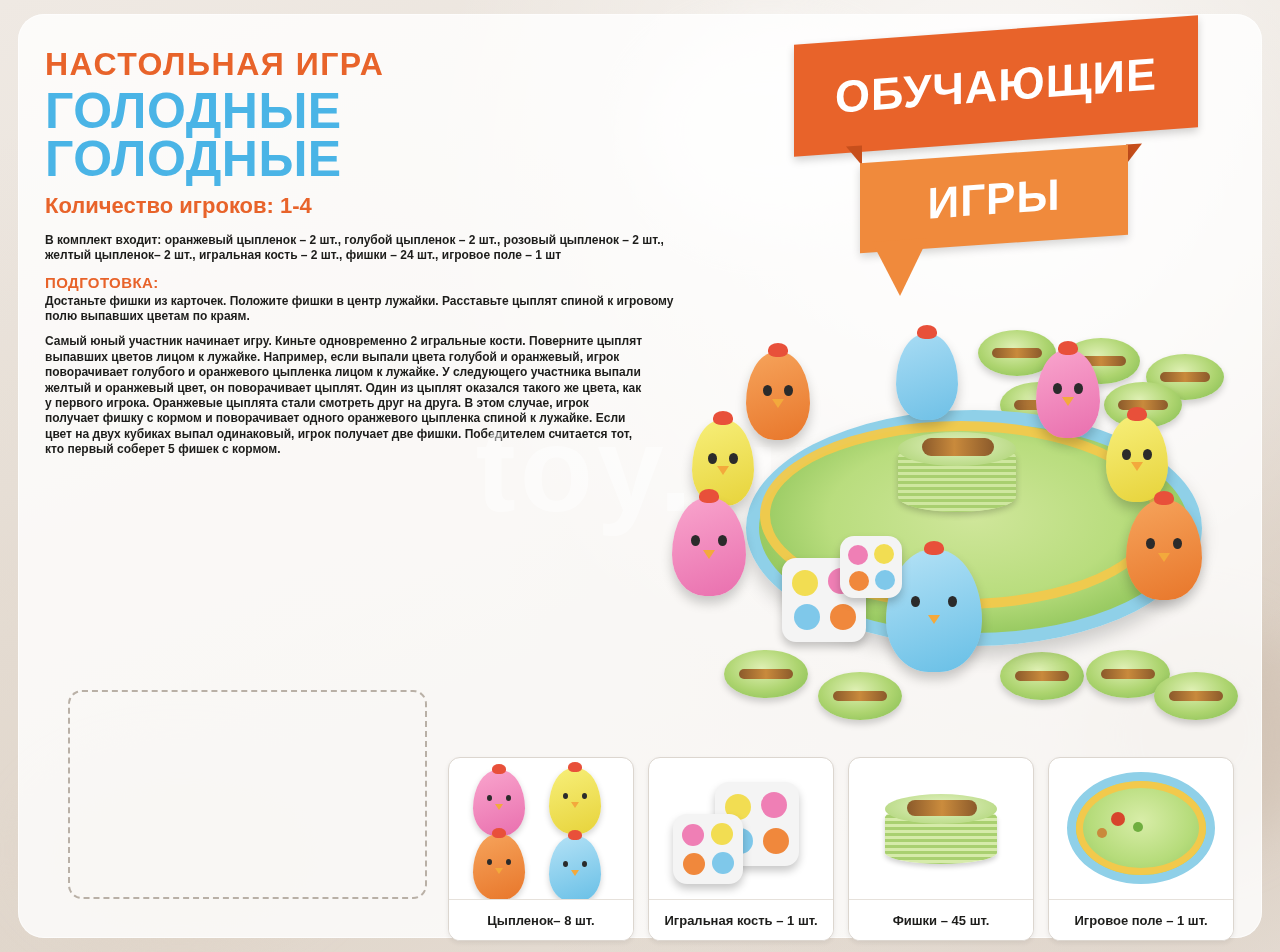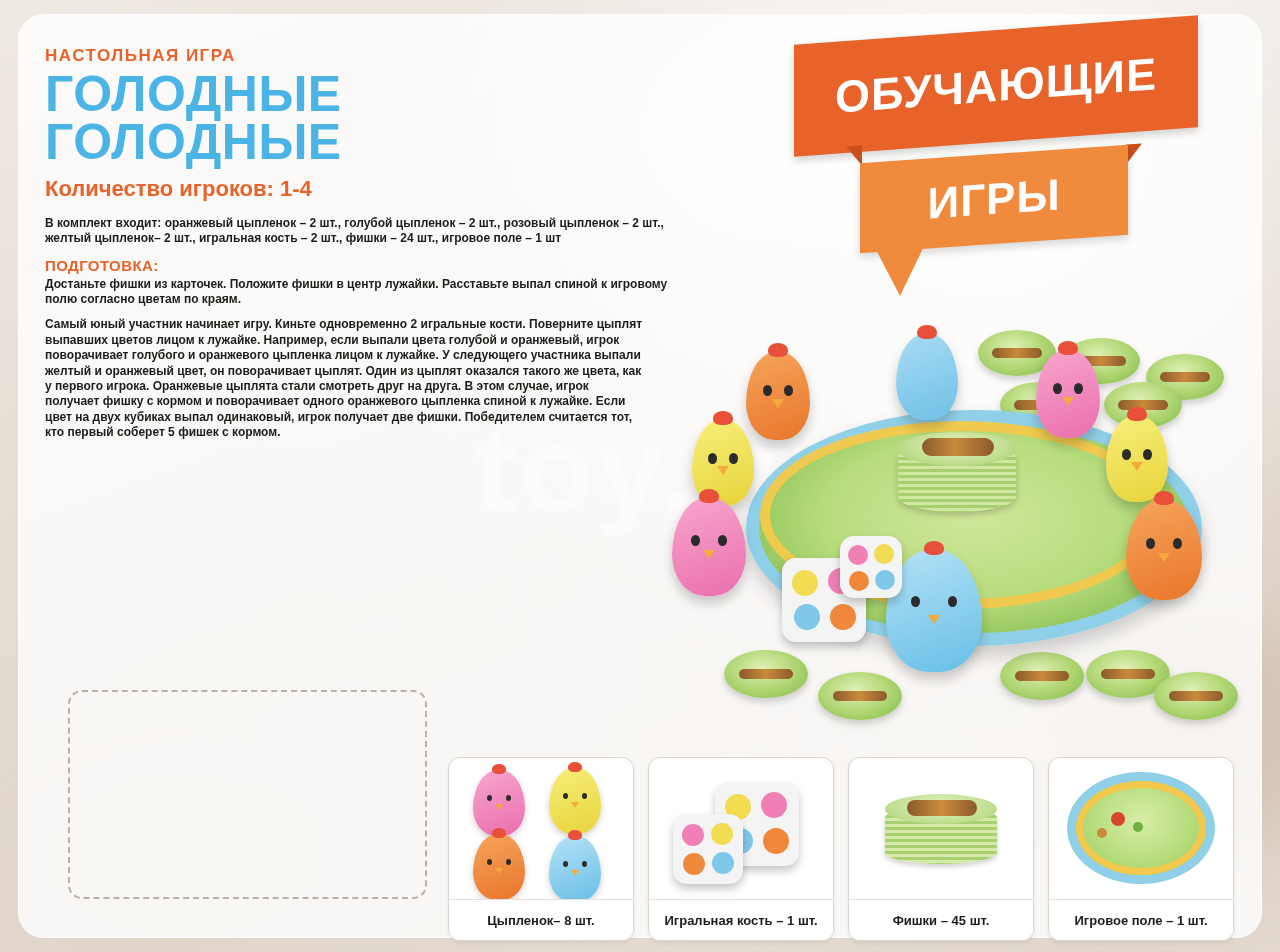--- a/index.html
+++ b/index.html
@@ -44,21 +44,21 @@
   }
 
   
   .txt-col {
     position: absolute;
     left: 45px;
     top: 46px;
     width: 660px;
   }
   .kicker {
-    font-size: 17px;
+    font-size: 32px;
     font-weight: bold;
     letter-spacing: 1.5px;
     color: #e8632a;
     margin: 0 0 2px 0;
     font-family: "Liberation Sans", sans-serif;
   }
   .title {
     font-size: 50px;
     line-height: 0.96;
     font-weight: bold;
@@ -413,21 +413,21 @@
     <div class="kicker">НАСТОЛЬНАЯ ИГРА</div>
     <div class="title">
       <span>ГОЛОДНЫЕ</span>
       <span class="l2">ГОЛОДНЫЕ</span>
     </div>
     <div class="players">Количество игроков: 1-4</div>
 
     <p class="body-txt">В комплект входит: оранжевый цыпленок – 2 шт., голубой цыпленок – 2 шт., розовый цыпленок – 2 шт., желтый цыпленок– 2 шт., игральная кость – 2 шт., фишки – 24 шт., игровое поле – 1 шт</p>
 
     <div class="section-head">ПОДГОТОВКА:</div>
-    <p class="body-txt">Достаньте фишки из карточек. Положите фишки в центр лужайки. Расставьте выпал спиной к игровому полю согласно цветам по краям.</p>
+    <p class="body-txt">Достаньте фишки из карточек. Положите фишки в центр лужайки. Расставьте цыплят спиной к игровому полю выпавших цветам по краям.</p>
 
     <p class="body-txt rules">Самый юный участник начинает  игру. Киньте одновременно 2 игральные кости. Поверните цыплят выпавших цветов лицом к лужайке. Например, если выпали цвета голубой и оранжевый, игрок поворачивает голубого и оранжевого цыпленка лицом к лужайке. У следующего участника выпали желтый и оранжевый цвет, он поворачивает цыплят. Один из цыплят оказался такого же цвета, как у первого игрока. Оранжевые цыплята стали смотреть друг на друга. В этом случае, игрок получает фишку с кормом и поворачивает одного оранжевого  цыпленка спиной к лужайке. Если цвет на двух кубиках выпал  одинаковый, игрок получает две фишки. Победителем считается тот, кто первый соберет 5 фишек с кормом.</p>
   </div>
 
   <div class="dashed-box"></div>
 
   <div class="ribbon-wrap">
     <div class="rib-top"></div>
     <div class="rib-fold-l"></div>
     <div class="rib-fold-r"></div>

